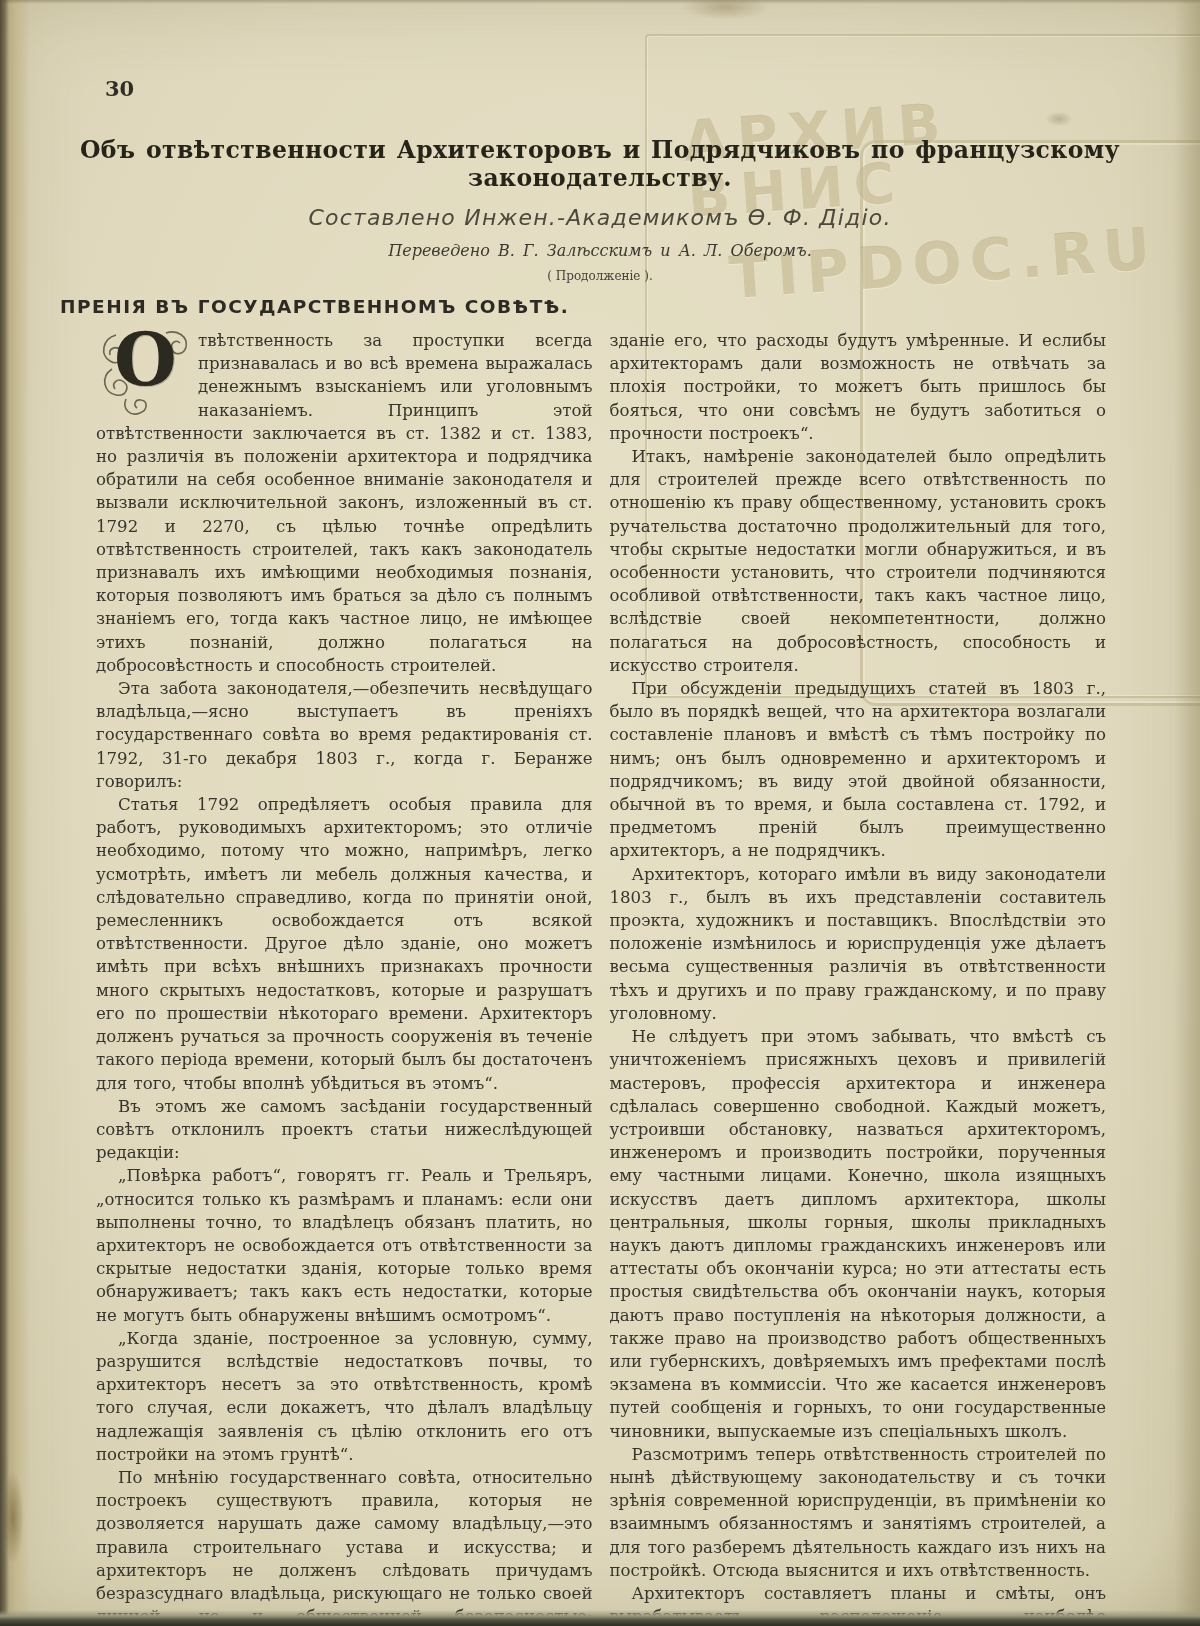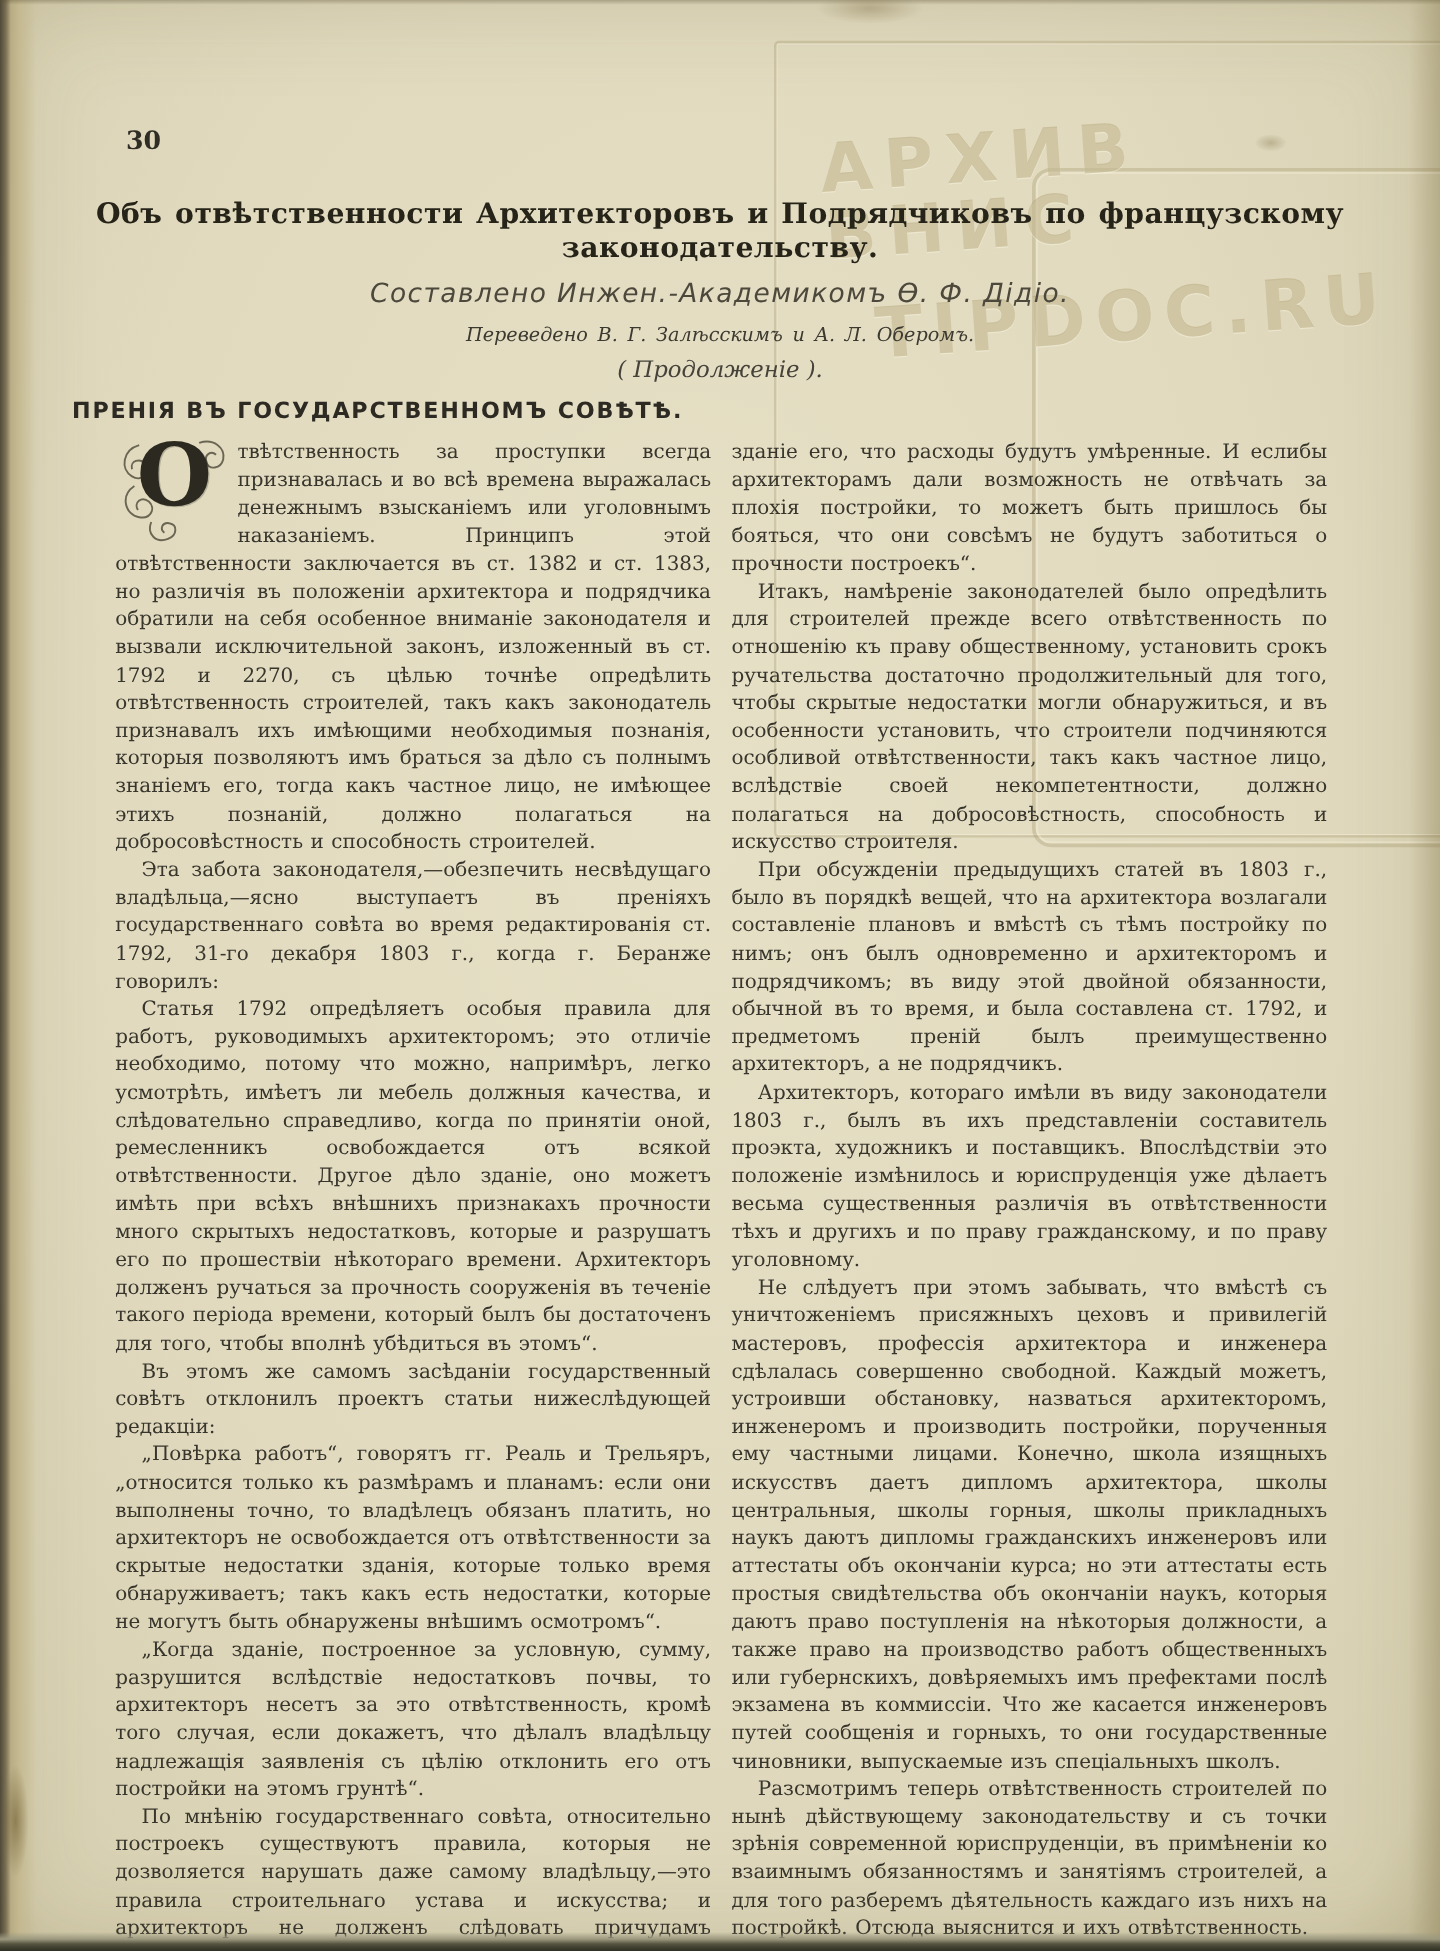--- a/index.html
+++ b/index.html
@@ -50,21 +50,21 @@
     position:absolute;left:688px;top:96px;transform:rotate(-4deg);
     font-family:"DejaVu Sans", sans-serif;font-weight:bold;
     color:rgba(168,150,100,.40);text-shadow:0 1px 0 rgba(255,252,235,.35);
     letter-spacing:10px;line-height:1.0;
   }
   .watermark .wm1{font-size:56px;}
   .watermark .wm2{font-size:58px;margin-top:26px;margin-left:36px;letter-spacing:8px;}
   
   .content{position:absolute;left:0;top:0;width:1200px;color:#36342b;}
   .runhead-row{
-    position:relative;margin:104px 95px 0 95px;height:26px;
+    position:relative;margin:76px 95px 0 95px;height:26px;
   }
   .page-number{
     position:absolute;left:10px;top:0;font-size:21px;font-weight:bold;color:#2f2d25;
   }
   .running-title{
     text-align:center;font-size:14.5px;font-weight:bold;letter-spacing:1.6px;
     color:#2f2d25;word-spacing:3px;
   }
   .title-block{margin:34px 60px 0 60px;text-align:center;}
   .article-title{
@@ -72,21 +72,21 @@
   }
   .byline{
     margin-top:13px;font-family:"DejaVu Sans", sans-serif;font-size:22px;color:#4c483b;
     letter-spacing:1.2px;
     font-style:italic;
   }
   .translators{
     margin-top:11px;font-size:16px;font-style:italic;font-weight:normal;color:#3c3a30;word-spacing:3px;
   }
   .continuation{
-    margin-top:9px;font-size:19px;font-style:italic;color:#45423a;
+    margin-top:9px;font-size:12px;color:#45423a;
   }
   .section-heading{
     margin-top:13px;text-align:left;
     font-family:"DejaVu Sans", sans-serif;font-size:18.5px;font-weight:bold;
     letter-spacing:1.5px;color:#2c2a22;
   }
   .columns{
     display:flex;gap:17px;margin:12px 94px 0 96px;
   }
   .col{flex:1 1 0;min-width:0;}

